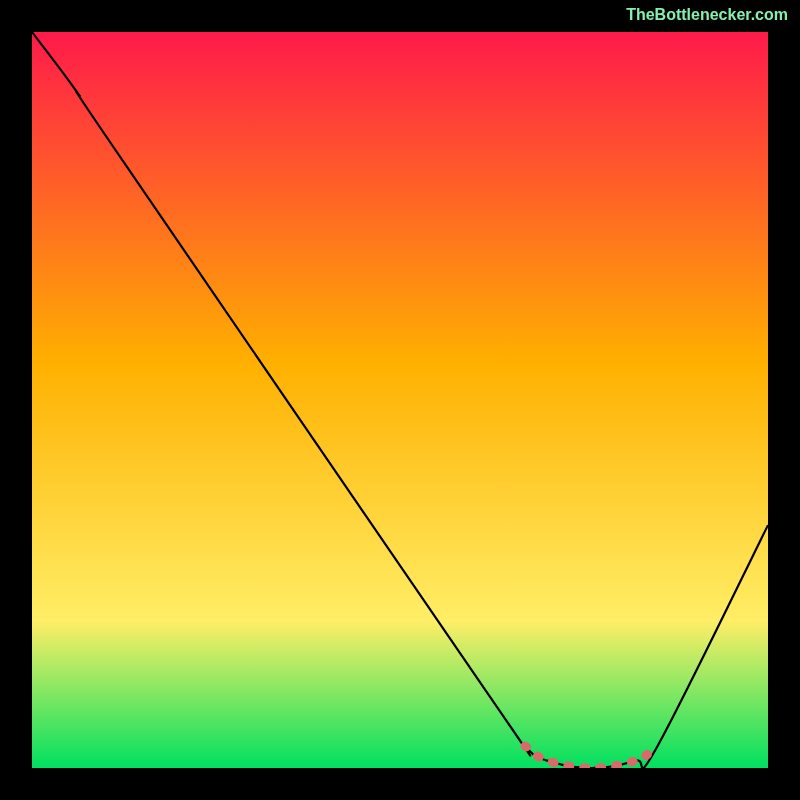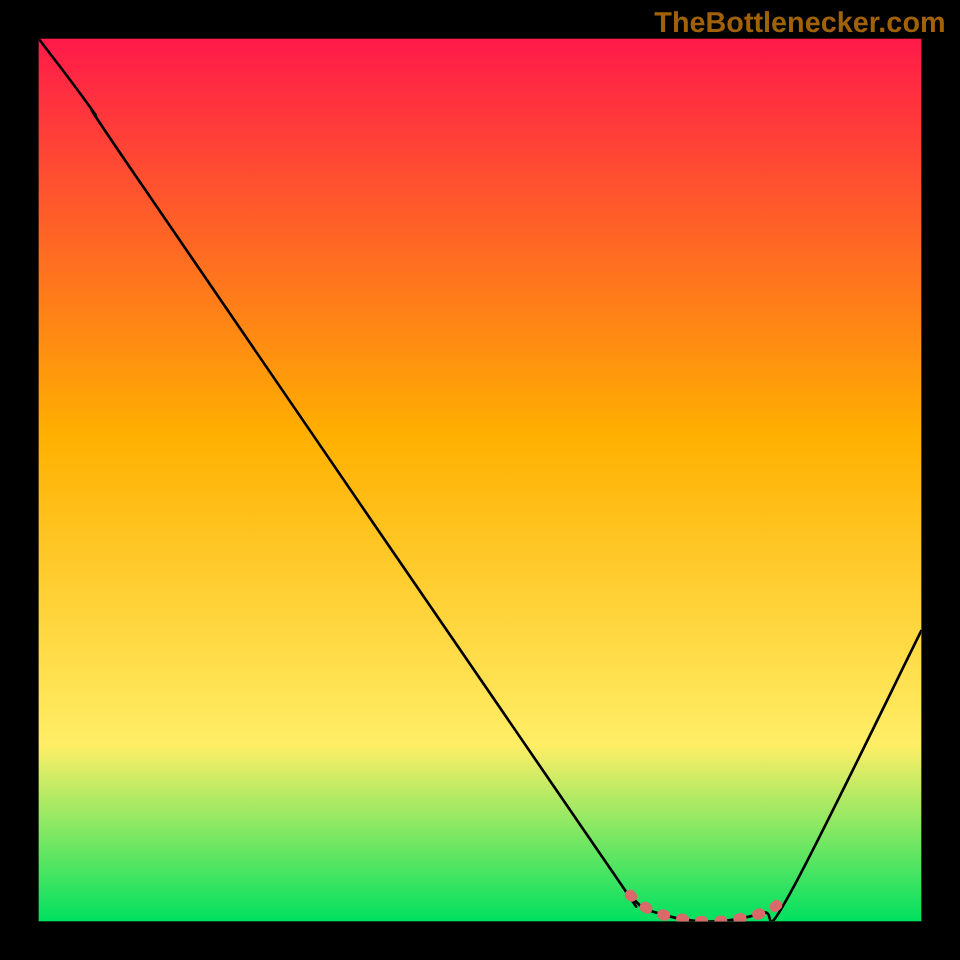--- a/index.html
+++ b/index.html
@@ -8,22 +8,22 @@
     height: 800px;
     background: #000;
     position: relative;
     font-family: Arial, sans-serif;
     overflow: hidden;
   }
   .watermark {
     position: absolute;
     top: 6px;
     right: 12px;
-    color: #a16207;
-    font-size: 24px;
+    color: #86efac;
+    font-size: 16px;
     font-weight: bold;
     z-index: 10;
   }
   .plot {
     position: absolute;
     left: 32px;
     top: 32px;
     width: 736px;
     height: 736px;
   }

